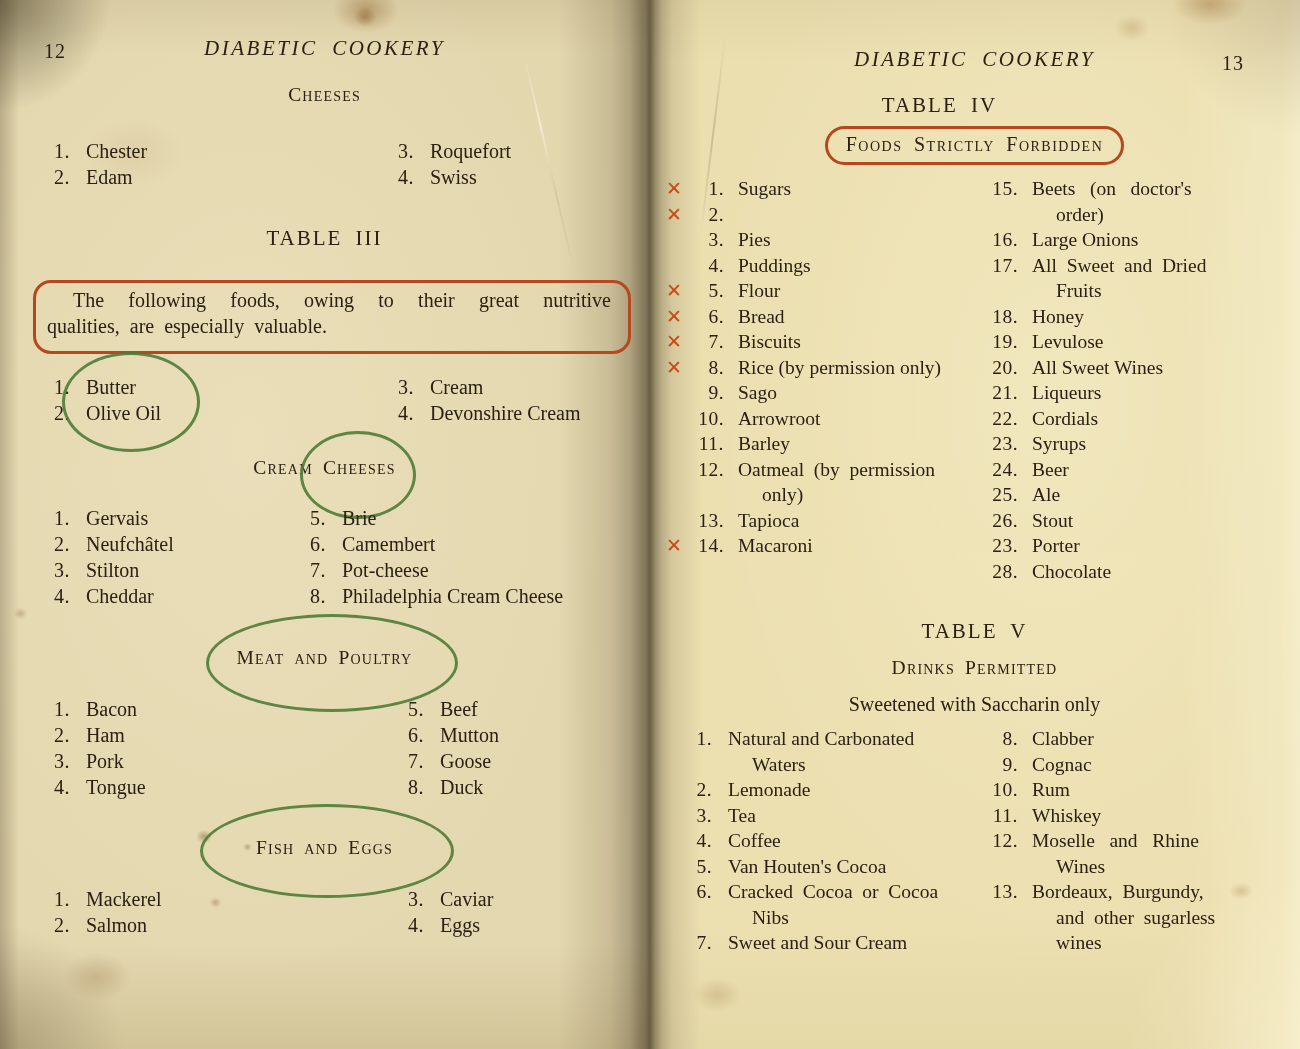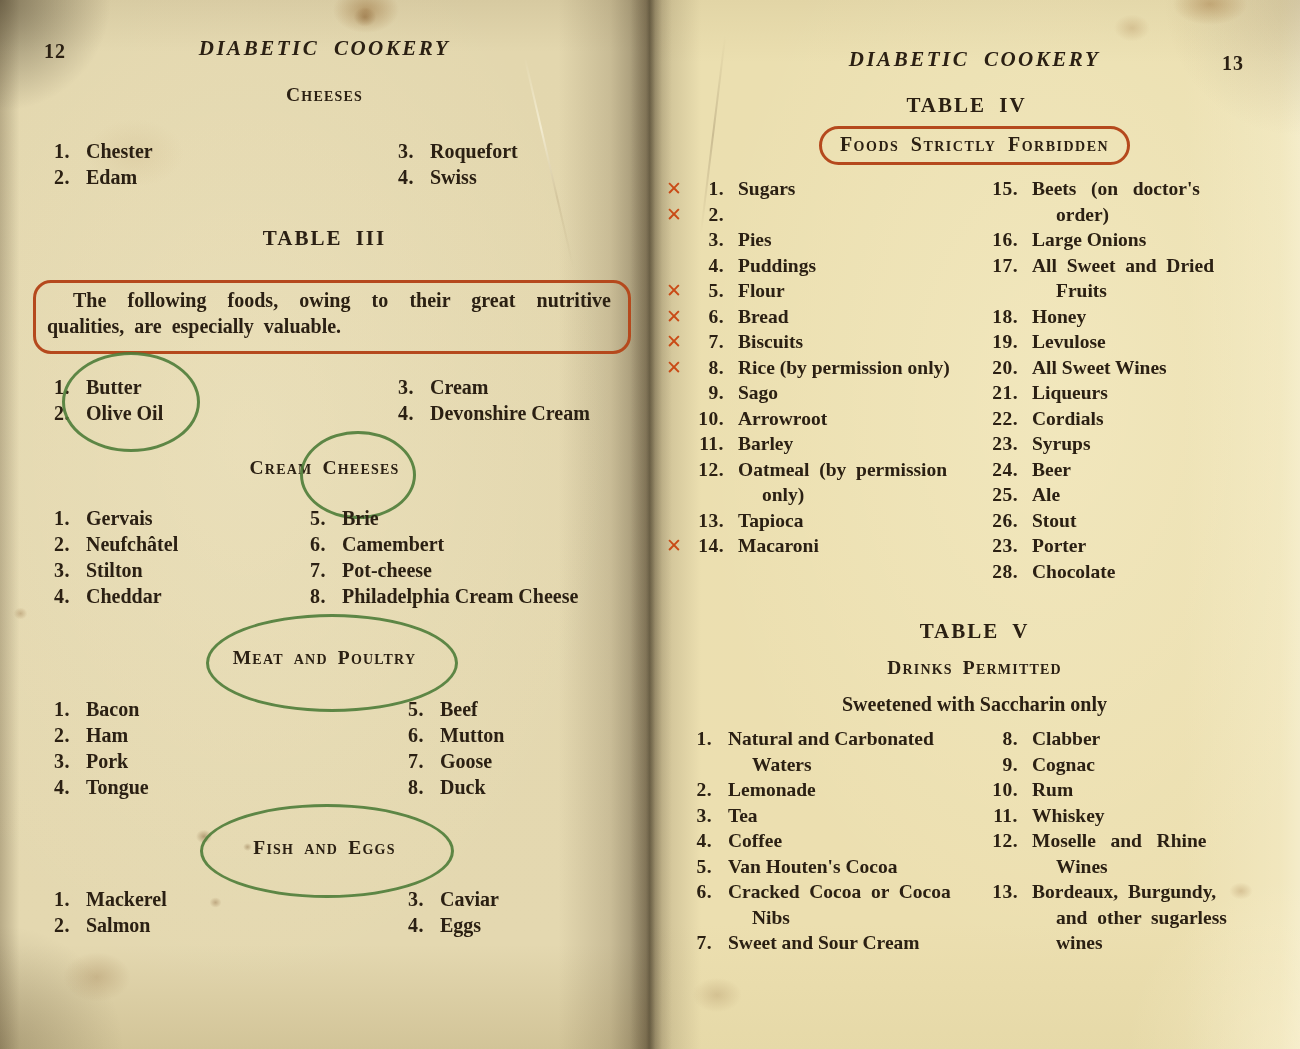--- a/index.html
+++ b/index.html
@@ -1,20 +1,19 @@
 <!DOCTYPE html>
 <html style="--red: #b5491d; --green: #4e7c38; --ink: #2b2013; --xred: #c94a16;"><head>
 <meta charset="utf-8">
 <style>
   html,body{margin:0;padding:0;background:#3a332a;}
   #scan{
     position:relative; width:1300px; height:1049px; overflow:hidden;
     font-family:"Liberation Serif","DejaVu Serif",serif;
     color:var(--ink,#2b2013);
-    font-weight:bold;
   }
   
   .page{position:absolute;top:0;height:1049px;}
   #page-left{
     left:0;width:649px;
     background:
       radial-gradient(circle at 0% 0%, rgba(58,48,30,.55), rgba(58,48,30,0) 9%),
       radial-gradient(circle at 0% 100%, rgba(80,66,42,.30), rgba(80,66,42,0) 10%),
       radial-gradient(ellipse at 38% 42%, rgba(255,248,220,.22), rgba(255,248,220,0) 65%),
       linear-gradient(90deg, rgba(82,66,40,.30) 0%, rgba(82,66,40,0) 3%, rgba(82,66,40,0) 86%, rgba(96,80,52,.20) 94%, rgba(64,51,30,.48) 100%),
@@ -262,21 +261,21 @@
       </div>
       <div class="row">
         <span class="num">4.</span>
         <span class="label">Eggs</span>
       </div>
     </div>
 
   <div class="centerline running-head" style="left:649px;width:651px;top:47px;">DIABETIC COOKERY</div>
   <div class="abs pagenum" style="left:1222px;top:52px;">13</div>
 
-  <div class="centerline table-head" style="left:641px;width:651px;top:93px;">TABLE IV</div>
+  <div class="centerline table-head" style="left:614px;width:651px;top:93px;">TABLE IV</div>
   <div id="forbidden-wrap" class="centerline">
     <span id="forbidden-box">Foods Strictly Forbidden</span>
   </div>
 
   <div class="list-col tight with-x numw34" style="left:666px;top:176px;width:320px;font-size:19.5px;">
 
   <div class="row">
         <span class="xmark">✕</span>
         <span class="num">1.</span>
         <span class="label">Sugars</span>

